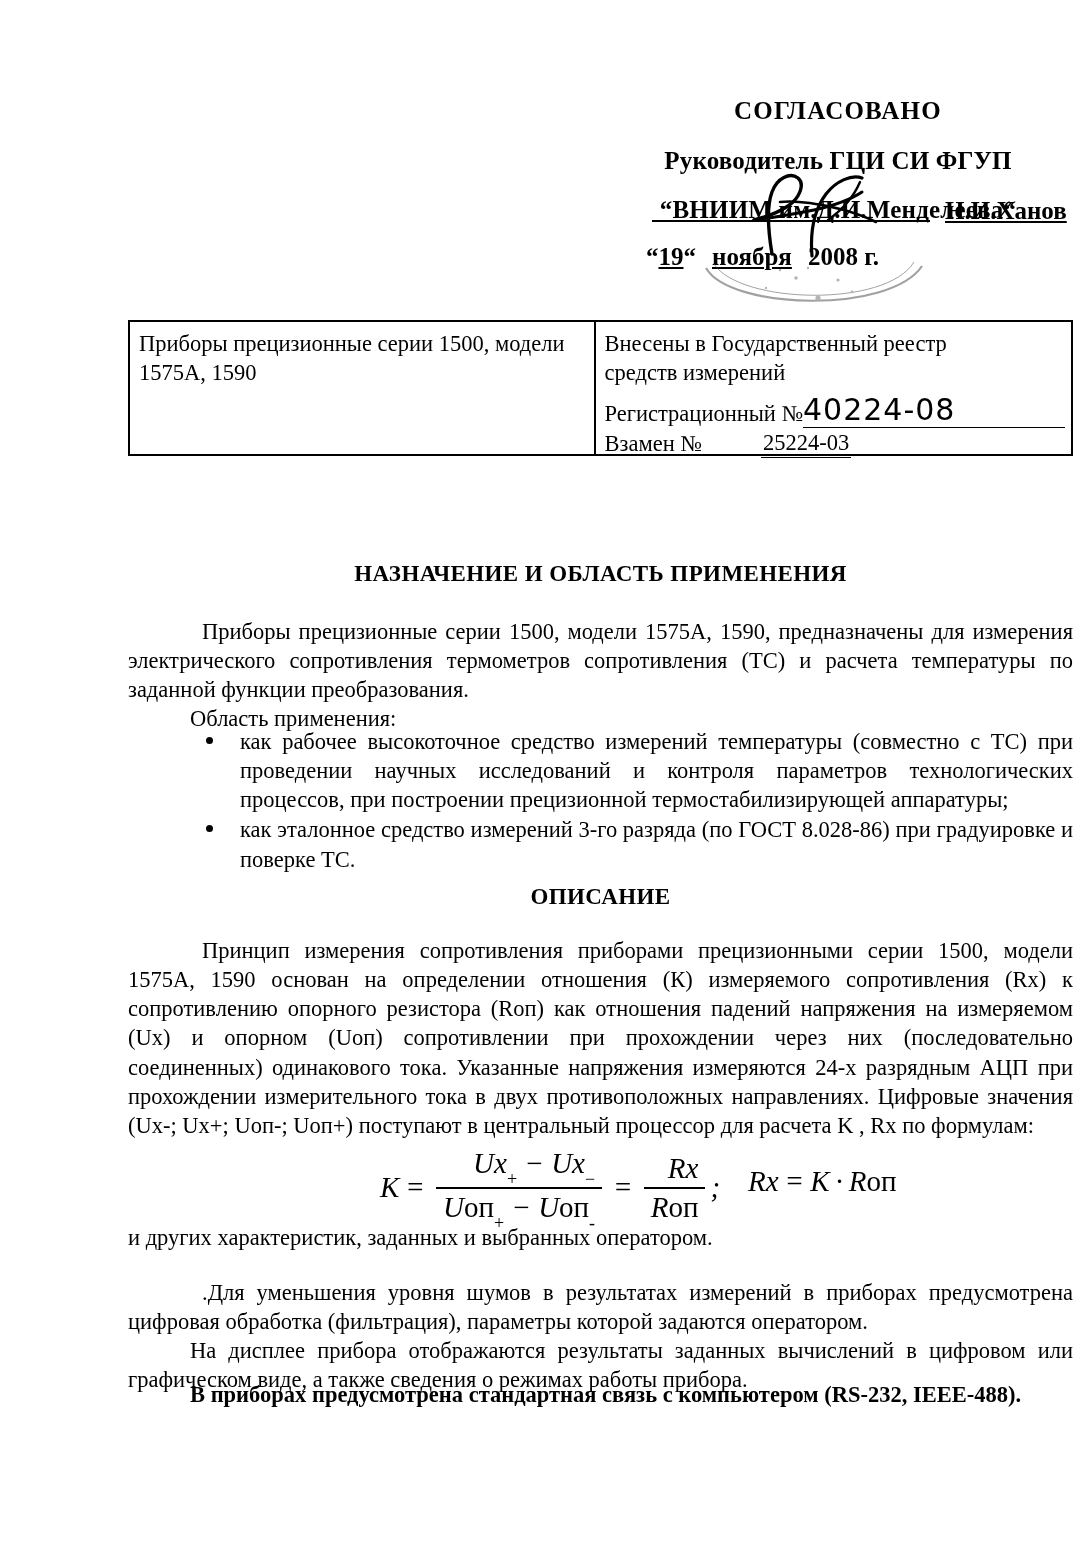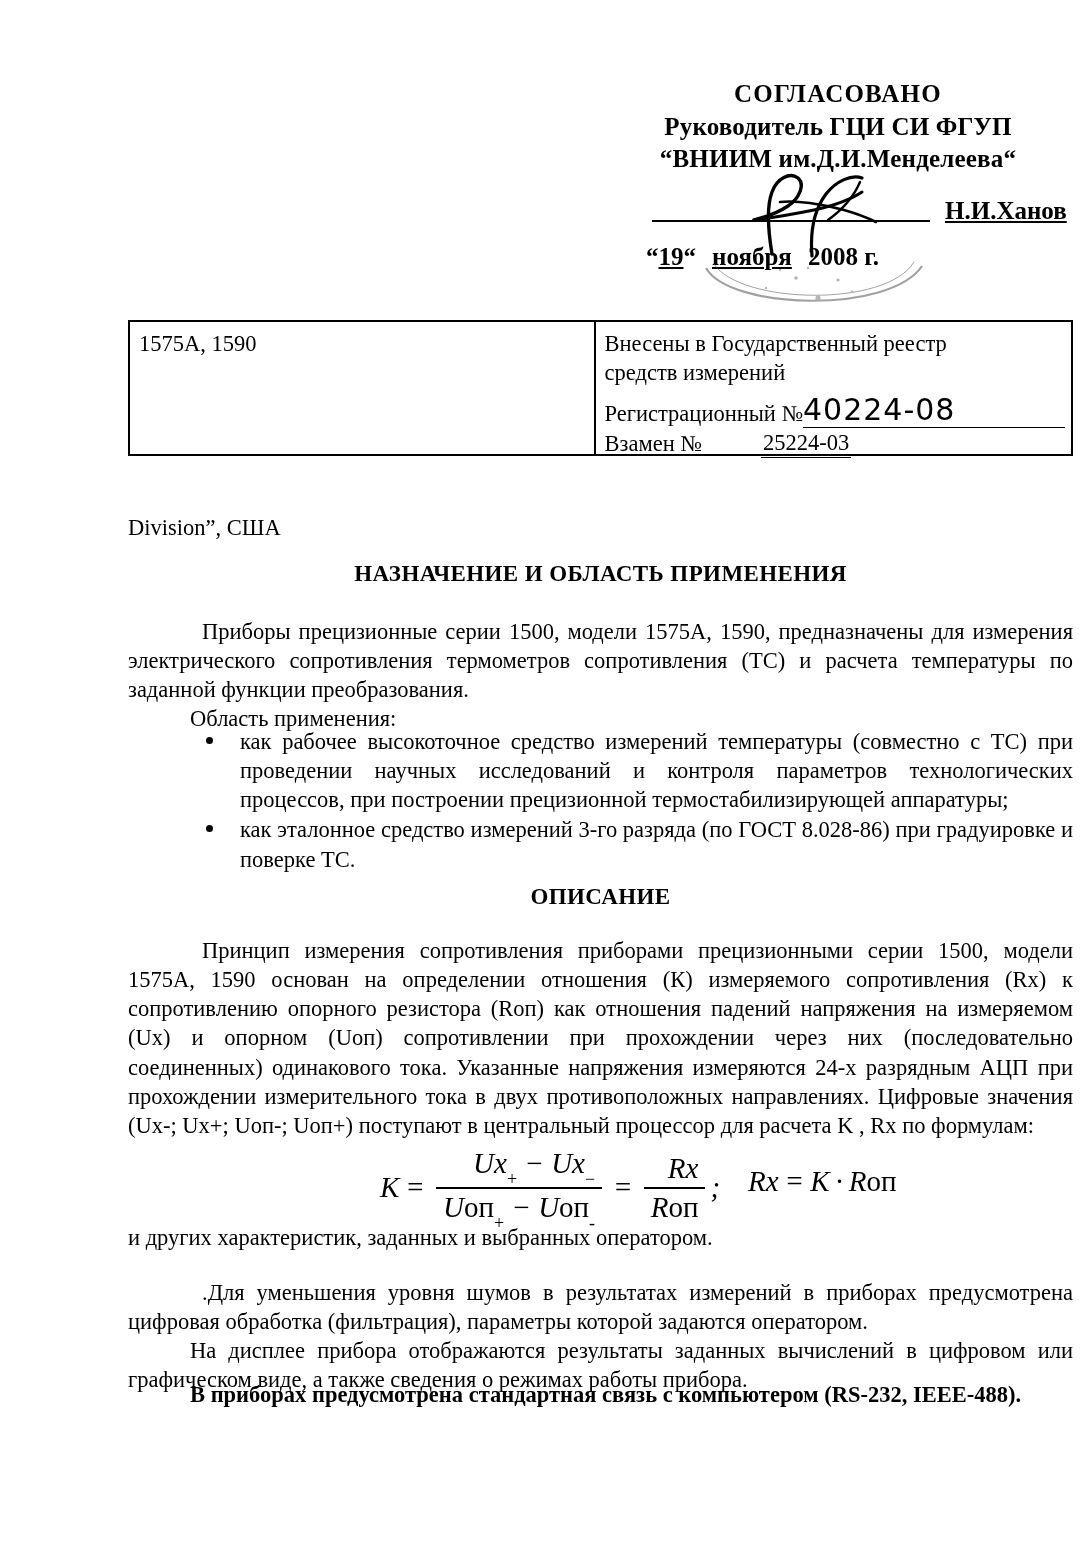--- a/index.html
+++ b/index.html
@@ -26,20 +26,21 @@
     top: 78px;
     width: 476px;
     text-align: center;
   }
   .approval-line {
     font-weight: bold;
     font-size: 25px;
     line-height: 1.30;
     letter-spacing: 0.2px;
     white-space: nowrap;
+    margin-top: 17px;
   }
   .approval-line.l1 { letter-spacing: 1.2px; }
 
   
   .sign-row {
     position: absolute;
     left: 600px;
     top: 186px;
     width: 476px;
     height: 54px;
@@ -272,37 +273,35 @@
       <circle cx="138" cy="18" r="1.6"></circle>
       <circle cx="80" cy="8" r="1.2"></circle>
       <circle cx="108" cy="6" r="1.2"></circle>
       <circle cx="152" cy="30" r="1.4"></circle>
       <circle cx="66" cy="26" r="1.2"></circle>
     </g>
   </svg>
 
   <div class="reg-table">
     <div class="reg-cell left">
+      <div class="reg-line">Приборы  прецизионные серии 1500, модели</div>
       <div class="reg-line">1575А, 1590</div>
     </div>
     <div class="reg-cell right">
       <div class="reg-line">Внесены в Государственный реестр</div>
       <div class="reg-line">средств измерений</div>
       <div class="reg-line">
         <span>Регистрационный №</span><span class="u-long"><span class="handwritten">40224-08</span></span>
       </div>
       <div class="reg-line">
         <span>Взамен №</span>&nbsp; <span class="u-short">25224-03</span>
       </div>
     </div>
   </div>
 
-  <div class="para" style="top:513px; text-align:left;">
-    <span>Division”,  США</span>
-  </div>
 
   <div class="section-heading" style="top:561px;">НАЗНАЧЕНИЕ И ОБЛАСТЬ ПРИМЕНЕНИЯ</div>
 
   <div class="para" style="top:617px;">
     <span class="ind"></span><span>Приборы прецизионные серии 1500, модели 1575А, 1590, предназначены для измерения электрического сопротивления термометров сопротивления (ТС) и расчета температуры по заданной функции преобразования.</span>
   </div>
 
   <div class="para" style="top:704px; text-align:left;">
     <span class="ind-small"></span><span>Область применения:</span>
   </div>

